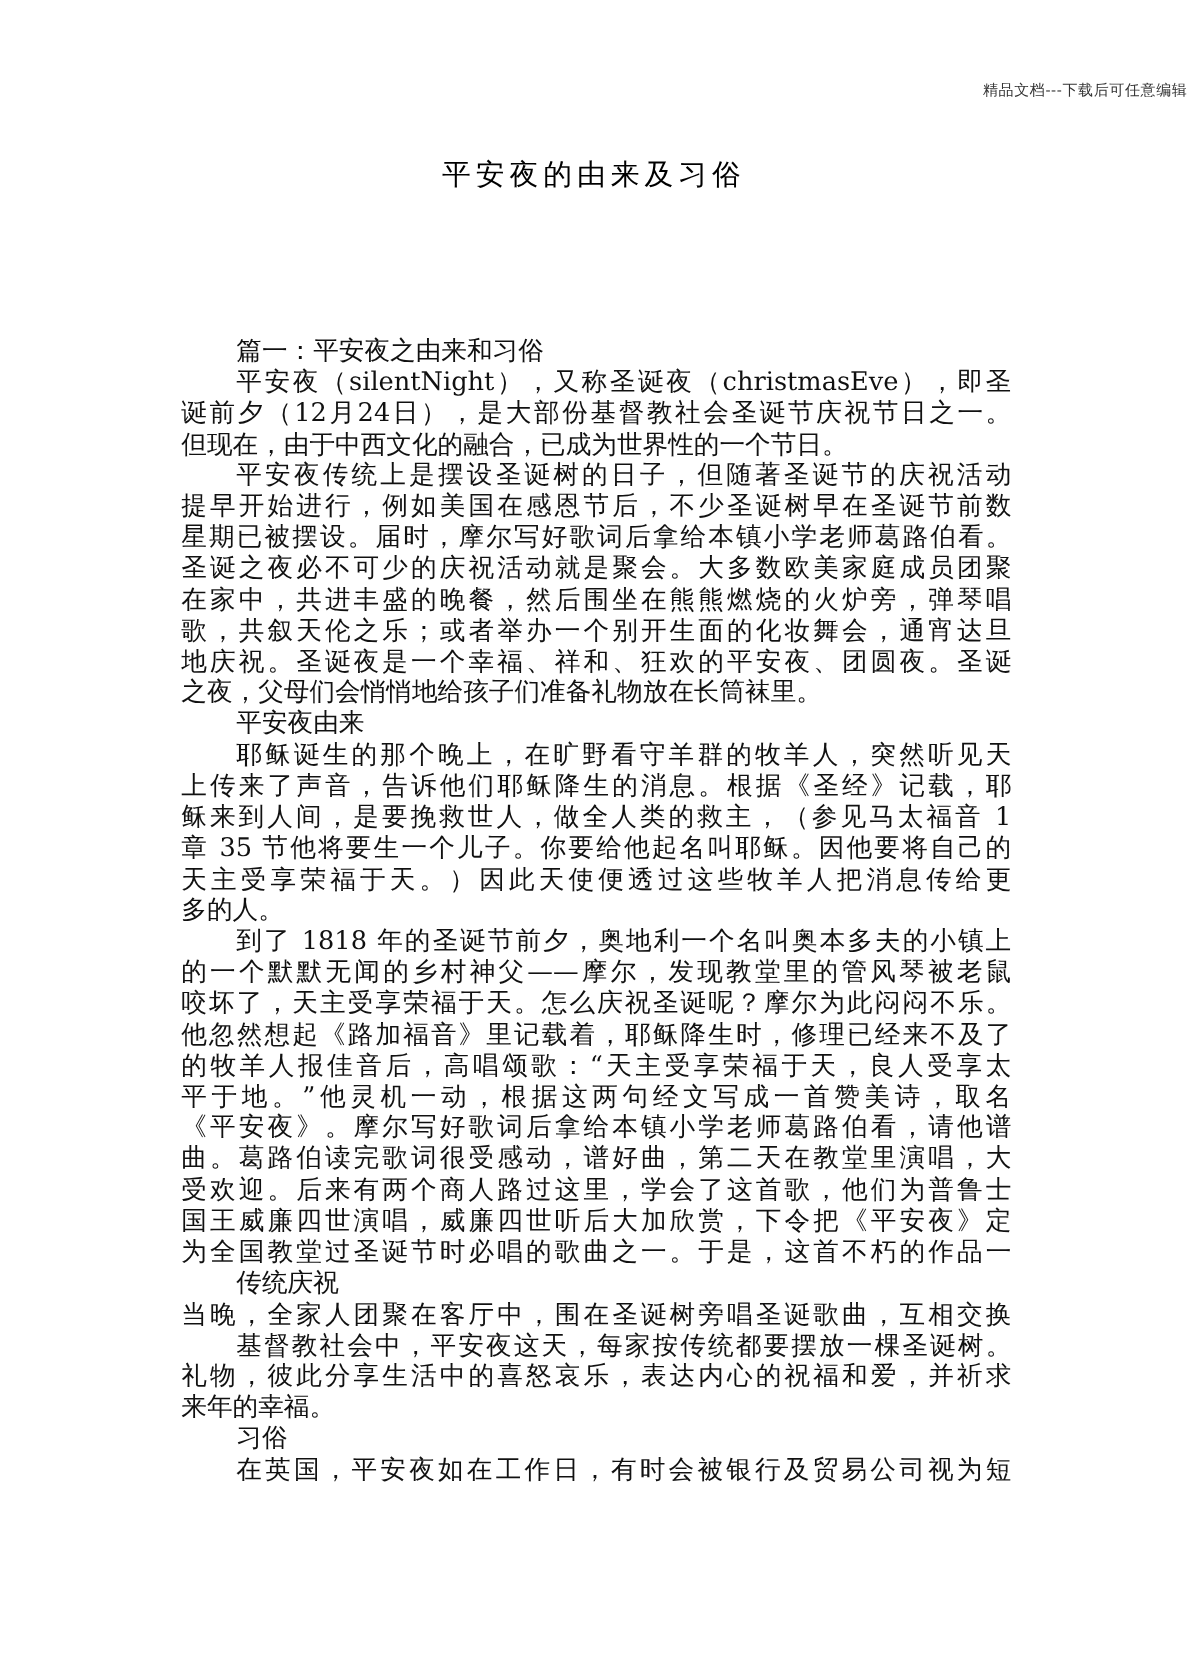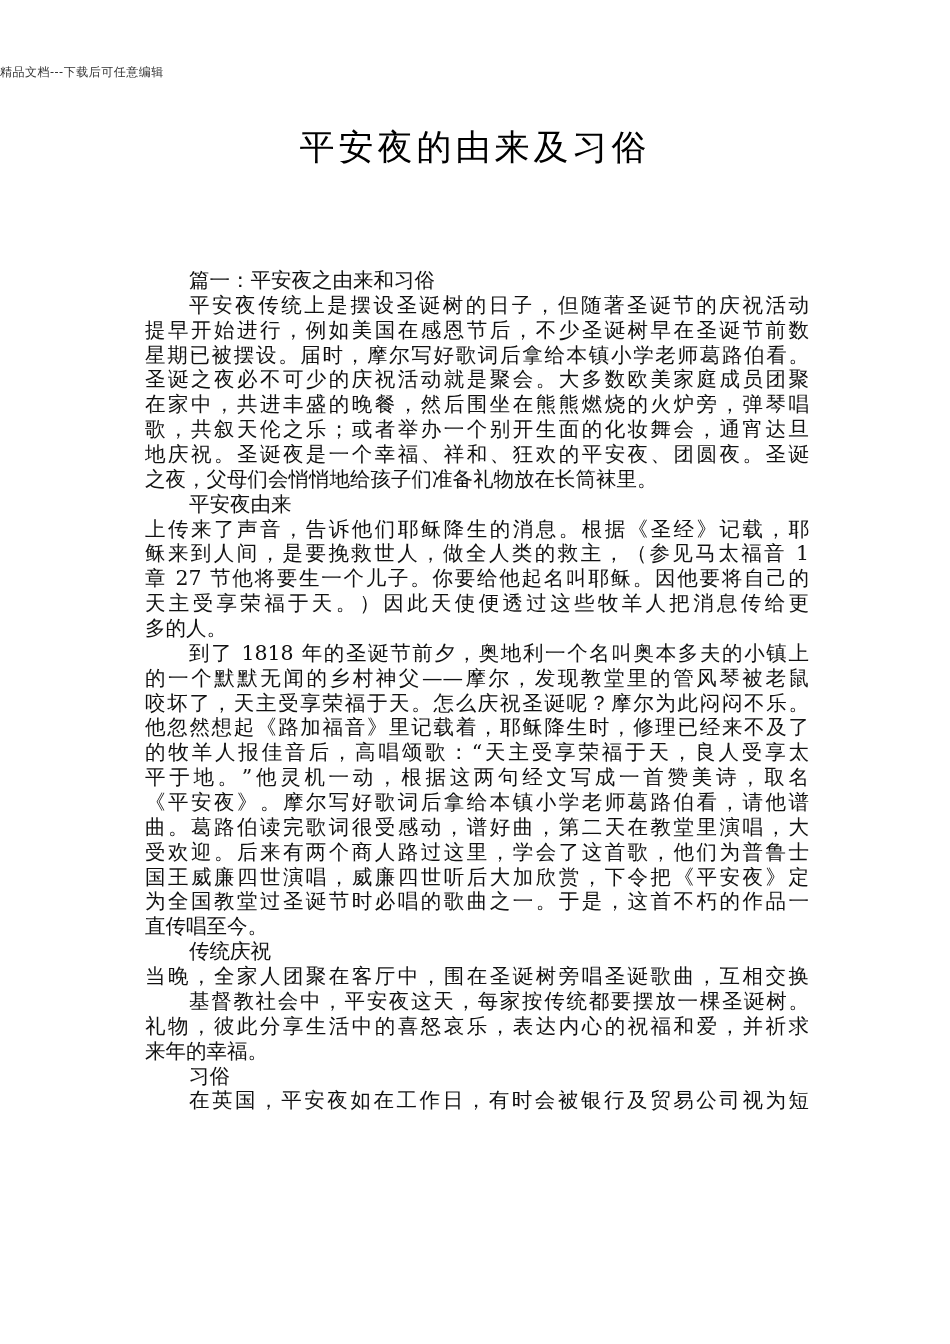--- a/index.html
+++ b/index.html
@@ -1,68 +1,73 @@
 <!DOCTYPE html>
 <html><head>
 <meta charset="utf-8">
 <style>
   html, body { margin: 0; padding: 0; background: #ffffff; }
   body { width: 950px; height: 1344px; position: relative; overflow: hidden; font-family: "DejaVu Serif", "Liberation Serif", serif; color: #111; }
-  .header-note { position: absolute; top: 64px; left: 0; width: 950px; text-align: left; font-size: 12px; color: #333; letter-spacing: 0.5px; }
-  .title { position: absolute; top: 124px; left: 0; width: 950px; text-align: center; font-family: "DejaVu Sans", "Liberation Sans", sans-serif; font-size: 35px; font-weight: normal; letter-spacing: 4px; color: #000; margin: 0; }
+  .header-note { position: absolute; top: 64px; left: 0; width: 950px; text-align: right; font-size: 12px; color: #333; letter-spacing: 0.5px; }
+  .title { position: absolute; top: 124px; left: 0; width: 950px; text-align: center; font-family: "DejaVu Sans", "Liberation Sans", sans-serif; font-size: 23px; font-weight: normal; letter-spacing: 4px; color: #000; margin: 0; }
   .body { position: absolute; top: 248px; left: 145px; width: 664px; margin-top: 20px; }
   .line { height: 24.87px; line-height: 24.87px; font-size: 20.5px; white-space: nowrap; text-align: justify; text-align-last: justify; overflow: visible; }
   .line.last { text-align-last: left; }
   .line.indent { padding-left: 44px; }
   .line.heading { text-align-last: left; }
 </style>
 </head>
 <body>
 
 <div class="header-note">精品文档---下载后可任意编辑</div>
 <h1 class="title">平安夜的由来及习俗</h1>
 
 <div class="body">
   <div class="line indent heading">篇一：平安夜之由来和习俗</div>
 
+  <div>
+    <div class="line indent">平安夜（silentNight），又称圣诞夜（christmasEve），即圣</div>
+    <div class="line">诞前夕（12月24日），是大部份基督教社会圣诞节庆祝节日之一。</div>
+    <div class="line last">但现在，由于中西文化的融合，已成为世界性的一个节日。</div>
+  </div>
 
   <div>
     <div class="line indent">平安夜传统上是摆设圣诞树的日子，但随著圣诞节的庆祝活动</div>
     <div class="line">提早开始进行，例如美国在感恩节后，不少圣诞树早在圣诞节前数</div>
     <div class="line">星期已被摆设。届时，摩尔写好歌词后拿给本镇小学老师葛路伯看。</div>
     <div class="line">圣诞之夜必不可少的庆祝活动就是聚会。大多数欧美家庭成员团聚</div>
     <div class="line">在家中，共进丰盛的晚餐，然后围坐在熊熊燃烧的火炉旁，弹琴唱</div>
     <div class="line">歌，共叙天伦之乐；或者举办一个别开生面的化妆舞会，通宵达旦</div>
     <div class="line">地庆祝。圣诞夜是一个幸福、祥和、狂欢的平安夜、团圆夜。圣诞</div>
     <div class="line last">之夜，父母们会悄悄地给孩子们准备礼物放在长筒袜里。</div>
   </div>
 
   <div class="line indent heading">平安夜由来</div>
 
   <div>
+    <div class="line indent">耶稣诞生的那个晚上，在旷野看守羊群的牧羊人，突然听见天</div>
     <div class="line">上传来了声音，告诉他们耶稣降生的消息。根据《圣经》记载，耶</div>
     <div class="line">稣来到人间，是要挽救世人，做全人类的救主，（参见马太福音 1</div>
-    <div class="line">章 27 节他将要生一个儿子。你要给他起名叫耶稣。因他要将自己的</div>
+    <div class="line">章 35 节他将要生一个儿子。你要给他起名叫耶稣。因他要将自己的</div>
     <div class="line">天主受享荣福于天。）因此天使便透过这些牧羊人把消息传给更</div>
     <div class="line last">多的人。</div>
   </div>
 
   <div>
     <div class="line indent">到了 1818 年的圣诞节前夕，奥地利一个名叫奥本多夫的小镇上</div>
     <div class="line">的一个默默无闻的乡村神父——摩尔，发现教堂里的管风琴被老鼠</div>
     <div class="line">咬坏了，天主受享荣福于天。怎么庆祝圣诞呢？摩尔为此闷闷不乐。</div>
     <div class="line">他忽然想起《路加福音》里记载着，耶稣降生时，修理已经来不及了</div>
     <div class="line">的牧羊人报佳音后，高唱颂歌：“天主受享荣福于天，良人受享太</div>
     <div class="line">平于地。”他灵机一动，根据这两句经文写成一首赞美诗，取名</div>
     <div class="line">《平安夜》。摩尔写好歌词后拿给本镇小学老师葛路伯看，请他谱</div>
     <div class="line">曲。葛路伯读完歌词很受感动，谱好曲，第二天在教堂里演唱，大</div>
     <div class="line">受欢迎。后来有两个商人路过这里，学会了这首歌，他们为普鲁士</div>
     <div class="line">国王威廉四世演唱，威廉四世听后大加欣赏，下令把《平安夜》定</div>
     <div class="line">为全国教堂过圣诞节时必唱的歌曲之一。于是，这首不朽的作品一</div>
-    <div class="line last">直传唱至今。</div>
   </div>
 
   <div class="line indent heading">传统庆祝</div>
 
   <div>
     <div class="line">当晚，全家人团聚在客厅中，围在圣诞树旁唱圣诞歌曲，互相交换</div>
     <div class="line indent">基督教社会中，平安夜这天，每家按传统都要摆放一棵圣诞树。</div>
     <div class="line">礼物，彼此分享生活中的喜怒哀乐，表达内心的祝福和爱，并祈求</div>
     <div class="line last">来年的幸福。</div>
   </div>

